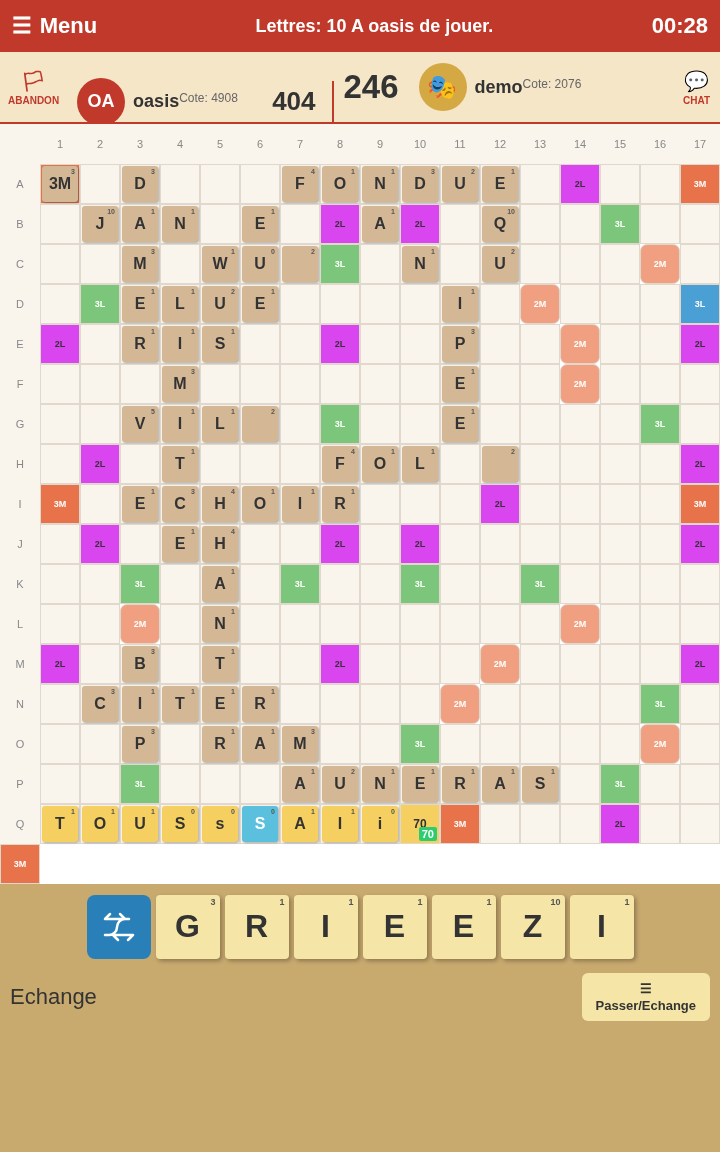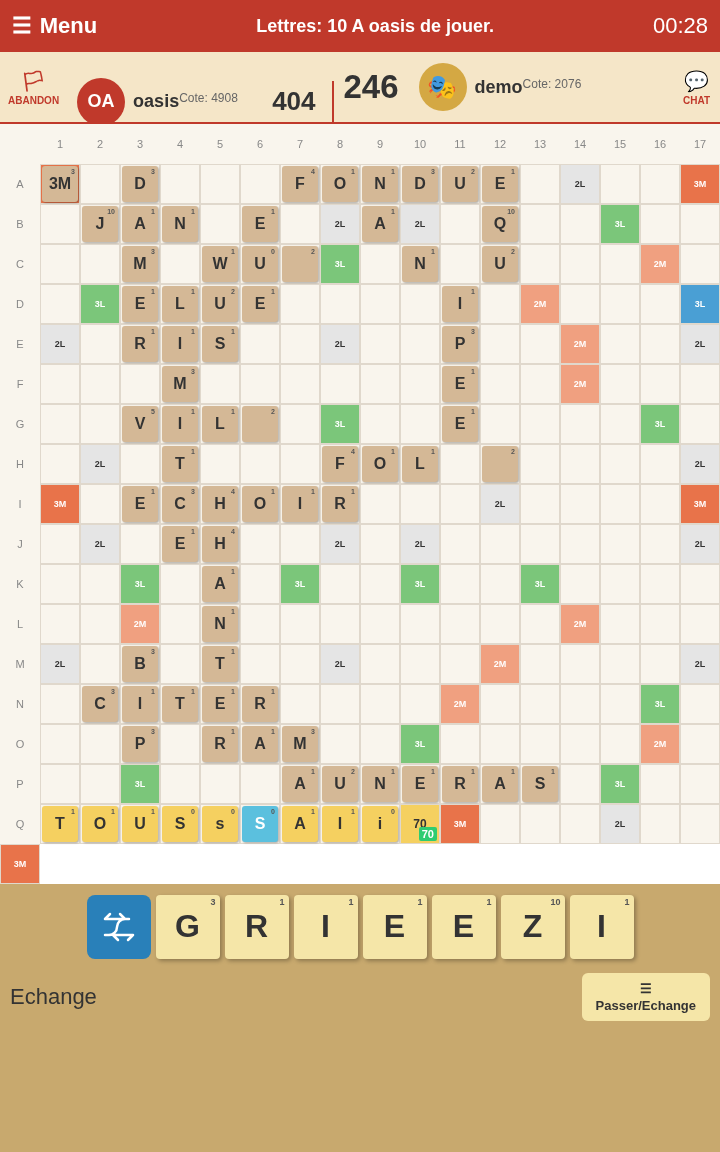--- a/index.html
+++ b/index.html
@@ -29,21 +29,21 @@
       font-weight: bold;
     }
     #header-center {
       font-size: 18px;
       font-weight: bold;
       flex: 1;
       text-align: center;
     }
     #header-timer {
       font-size: 22px;
-      font-weight: normal;
+      font-weight: bold;
     }
 
     
     #player-bar {
       background: #f5e6c8;
       display: flex;
       align-items: stretch;
       height: 72px;
       border-bottom: 2px solid #c0392b;
     }
@@ -178,28 +178,29 @@
     }
     .cell.triple-word {
       background: #e8734a;
       color: white;
       font-size: 9px;
     }
     .cell.double-word {
       background: #f0a080;
       color: white;
       font-size: 9px;
+      border-radius: 7px;
     }
     .cell.triple-letter {
       background: #4a9fd4;
       color: white;
       font-size: 9px;
     }
     .cell.double-letter {
-      background: #e5e5e5;
+      background: #d946ef;
       color: #333;
       font-size: 9px;
     }
     .cell.green-bonus {
       background: #7bc67a;
       color: white;
       font-size: 9px;
     }
     .tile {
       width: 36px;

